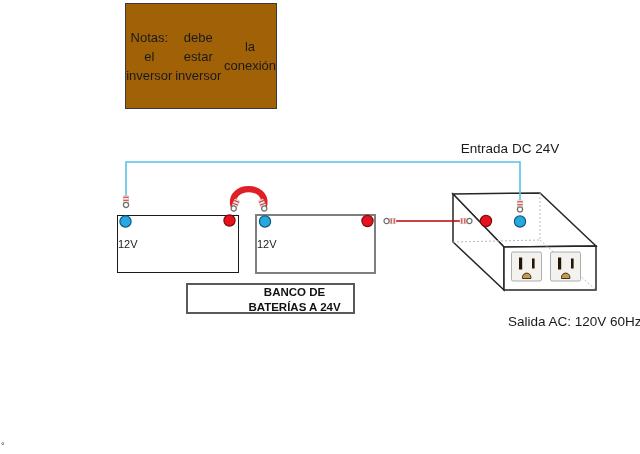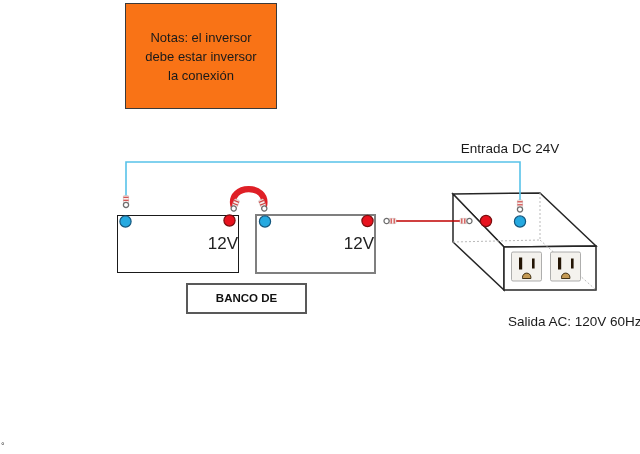--- a/index.html
+++ b/index.html
@@ -3,35 +3,35 @@
 <meta charset="utf-8">
 <style>
   html,body{margin:0;padding:0;background:#fff;}
   #canvas{
     position:relative;width:640px;height:454px;background:#ffffff;overflow:hidden;
     font-family:"Liberation Sans", sans-serif;color:#1a1a1a;
   }
   .abs{position:absolute;}
   #note-box{
     left:125px;top:3px;width:150px;height:104px;
-    border:1.5px solid #3a3a3a;background:#f97316;
-    display:flex;flex-direction:column;align-items:center;justify-content:center;
+    border:1.5px solid #3a3a3a;background:#a16207;
+    display:flex;flex-direction:row;align-items:center;justify-content:center;
     font-size:13px;line-height:19px;text-align:center;
   }
   .battery{
-    background:#fff;display:flex;align-items:center;justify-content:flex-end;
-    font-size:17px;color:#222;
+    background:#fff;display:flex;align-items:center;justify-content:flex-start;
+    font-size:11px;color:#222;
   }
   #battery-1{left:117px;top:215px;width:120px;height:56px;border:1.5px solid #1a1a1a;}
   #battery-2{left:255px;top:214px;width:117px;height:56px;border:2px solid #7f7f7f;}
   #bank-label-box{
     left:186px;top:283px;width:117px;height:27px;
     border:2px solid #595959;background:#fff;
-    display:flex;flex-direction:column;align-items:center;justify-content:center;
-    font-size:11.5px;font-weight:bold;line-height:15px;text-align:center;color:#111;
+    display:flex;flex-direction:column;align-items:center;justify-content:flex-start;
+    font-size:11.5px;font-weight:bold;line-height:15px;text-align:center;color:#111;padding-left:48px;
   }
   #dc-input-label{left:452px;top:141px;width:116px;font-size:13.5px;white-space:nowrap;text-align:center;}
   #ac-output-label{left:508px;top:314px;font-size:13.5px;white-space:nowrap;}
   #stray-glyph{left:1px;top:441px;font-size:9px;color:#333;}
   svg{position:absolute;left:0;top:0;}
 </style>
 </head>
 <body>
 
 <div id="canvas">
@@ -44,20 +44,21 @@
 
   <div class="abs battery" id="battery-1">
     <span>12V</span>
   </div>
   <div class="abs battery" id="battery-2">
     <span>12V</span>
   </div>
 
   <div class="abs" id="bank-label-box">
     <span>BANCO DE</span>
+    <span>BATERÍAS A 24V</span>
   </div>
 
   <div class="abs" id="dc-input-label">Entrada DC 24V</div>
   <div class="abs" id="ac-output-label">Salida AC: 120V 60Hz</div>
   <div class="abs" id="stray-glyph">°</div>
 
   <svg width="640" height="454" viewBox="0 0 640 454">
     <defs>
 
       <g id="lug">

